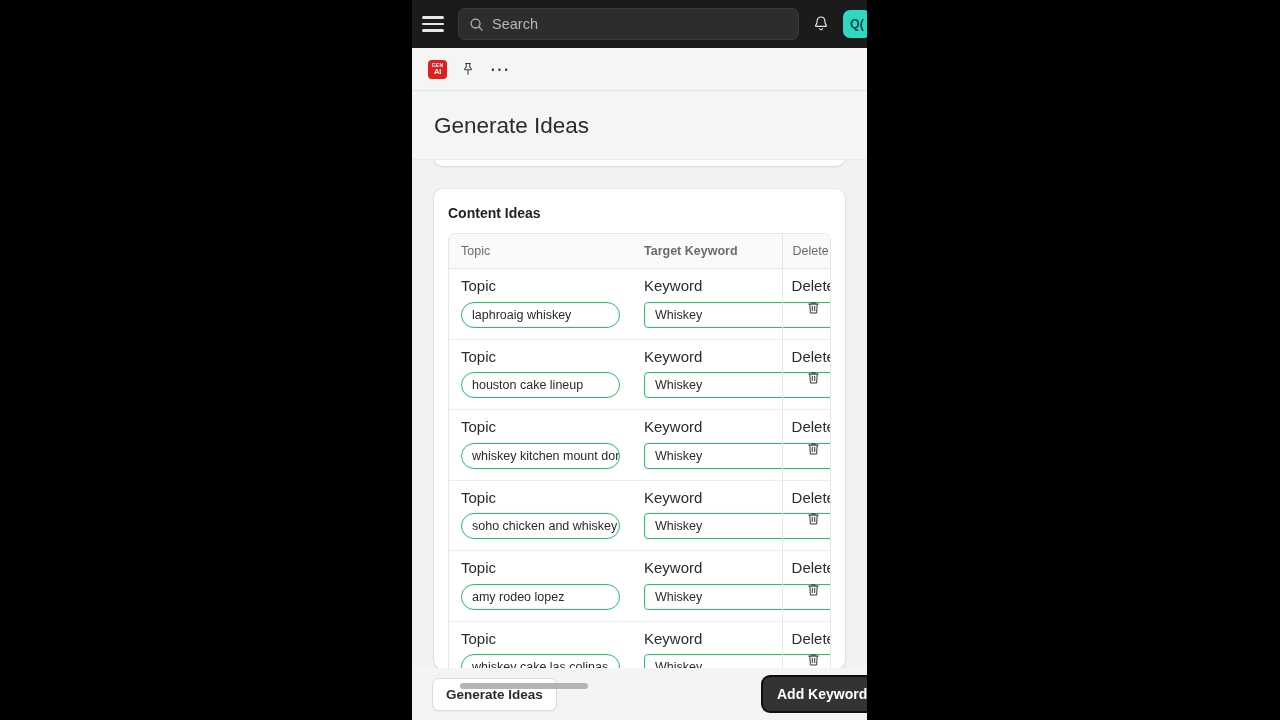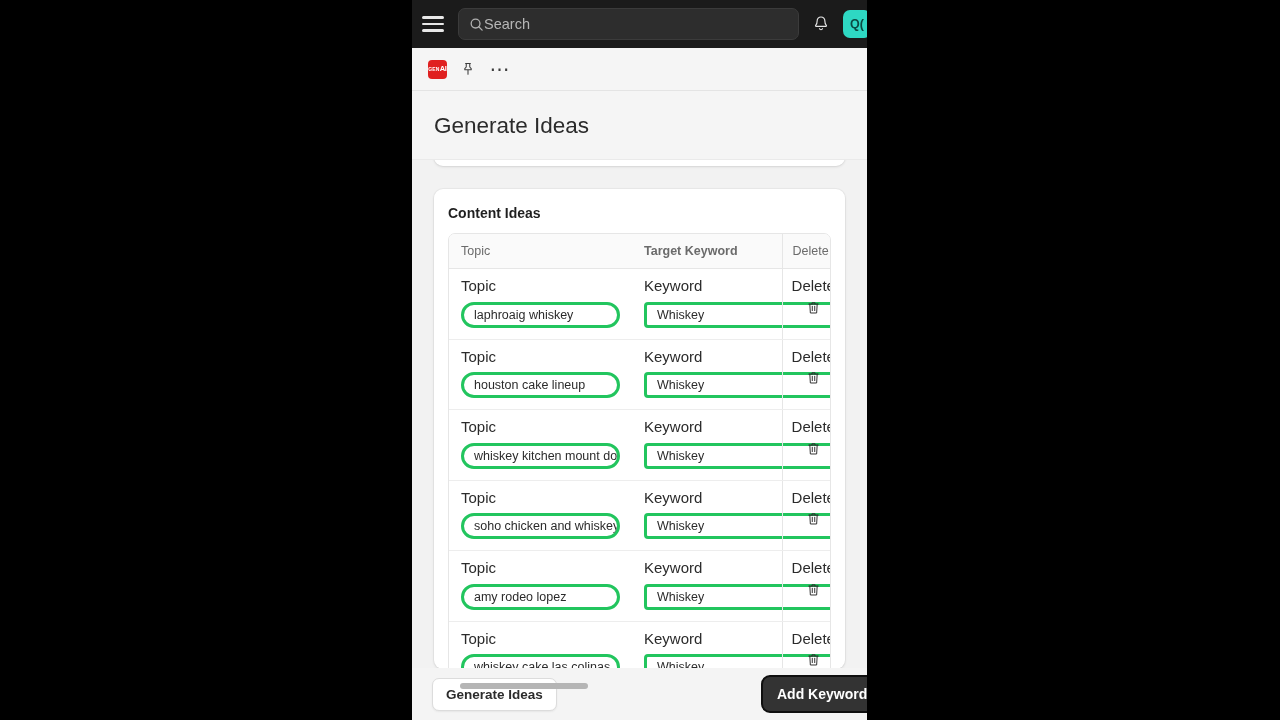--- a/index.html
+++ b/index.html
@@ -51,20 +51,21 @@
   }
   .search-box {
     flex: 1 1 auto;
     height: 32px;
     background: #2d2d2d;
     border: 1px solid #3b3b3b;
     border-radius: 7px;
     display: flex;
     align-items: center;
     padding: 0 10px;
+    gap: 8px;
     min-width: 0;
   }
   .search-box .sicon { flex: 0 0 auto; display:block; }
   .search-text {
     color: #b6b6b6;
     font-size: 14.5px;
     white-space: nowrap;
   }
   .bell {
     flex: 0 0 auto;
@@ -101,21 +102,21 @@
     align-items: center;
     padding: 0 12px 0 16px;
     gap: 10px;
   }
   .app-logo {
     width: 19px;
     height: 19px;
     background: #e02020;
     border-radius: 4px;
     display: flex;
-    flex-direction: row;
+    flex-direction: column;
     align-items: center;
     justify-content: center;
     color: #fff;
     line-height: 1;
     flex: 0 0 auto;
     padding: 1px 0;
   }
   .app-logo .l1 { font-size: 5px; font-weight: 700; letter-spacing: .2px; }
   .app-logo .l2 { font-size: 7.5px; font-weight: 700; letter-spacing: -0.2px; }
   .app-title {
@@ -231,21 +232,21 @@
   }
   .field-label {
     font-size: 15px;
     color: #2b2b2b;
     margin-bottom: 7px;
     line-height: 1.1;
   }
   .field-input {
     width: 100%;
     height: 26px;
-    border: 3px solid #22c55e;
+    border: 1px solid #22c55e;
     border-radius: 13px;
     padding: 0 10px;
     font-size: 12.5px;
     color: #2b2b2b;
     font-family: "Liberation Sans", sans-serif;
     background: #fff;
     outline: none;
     overflow: hidden;
     white-space: nowrap;
     text-overflow: clip;

